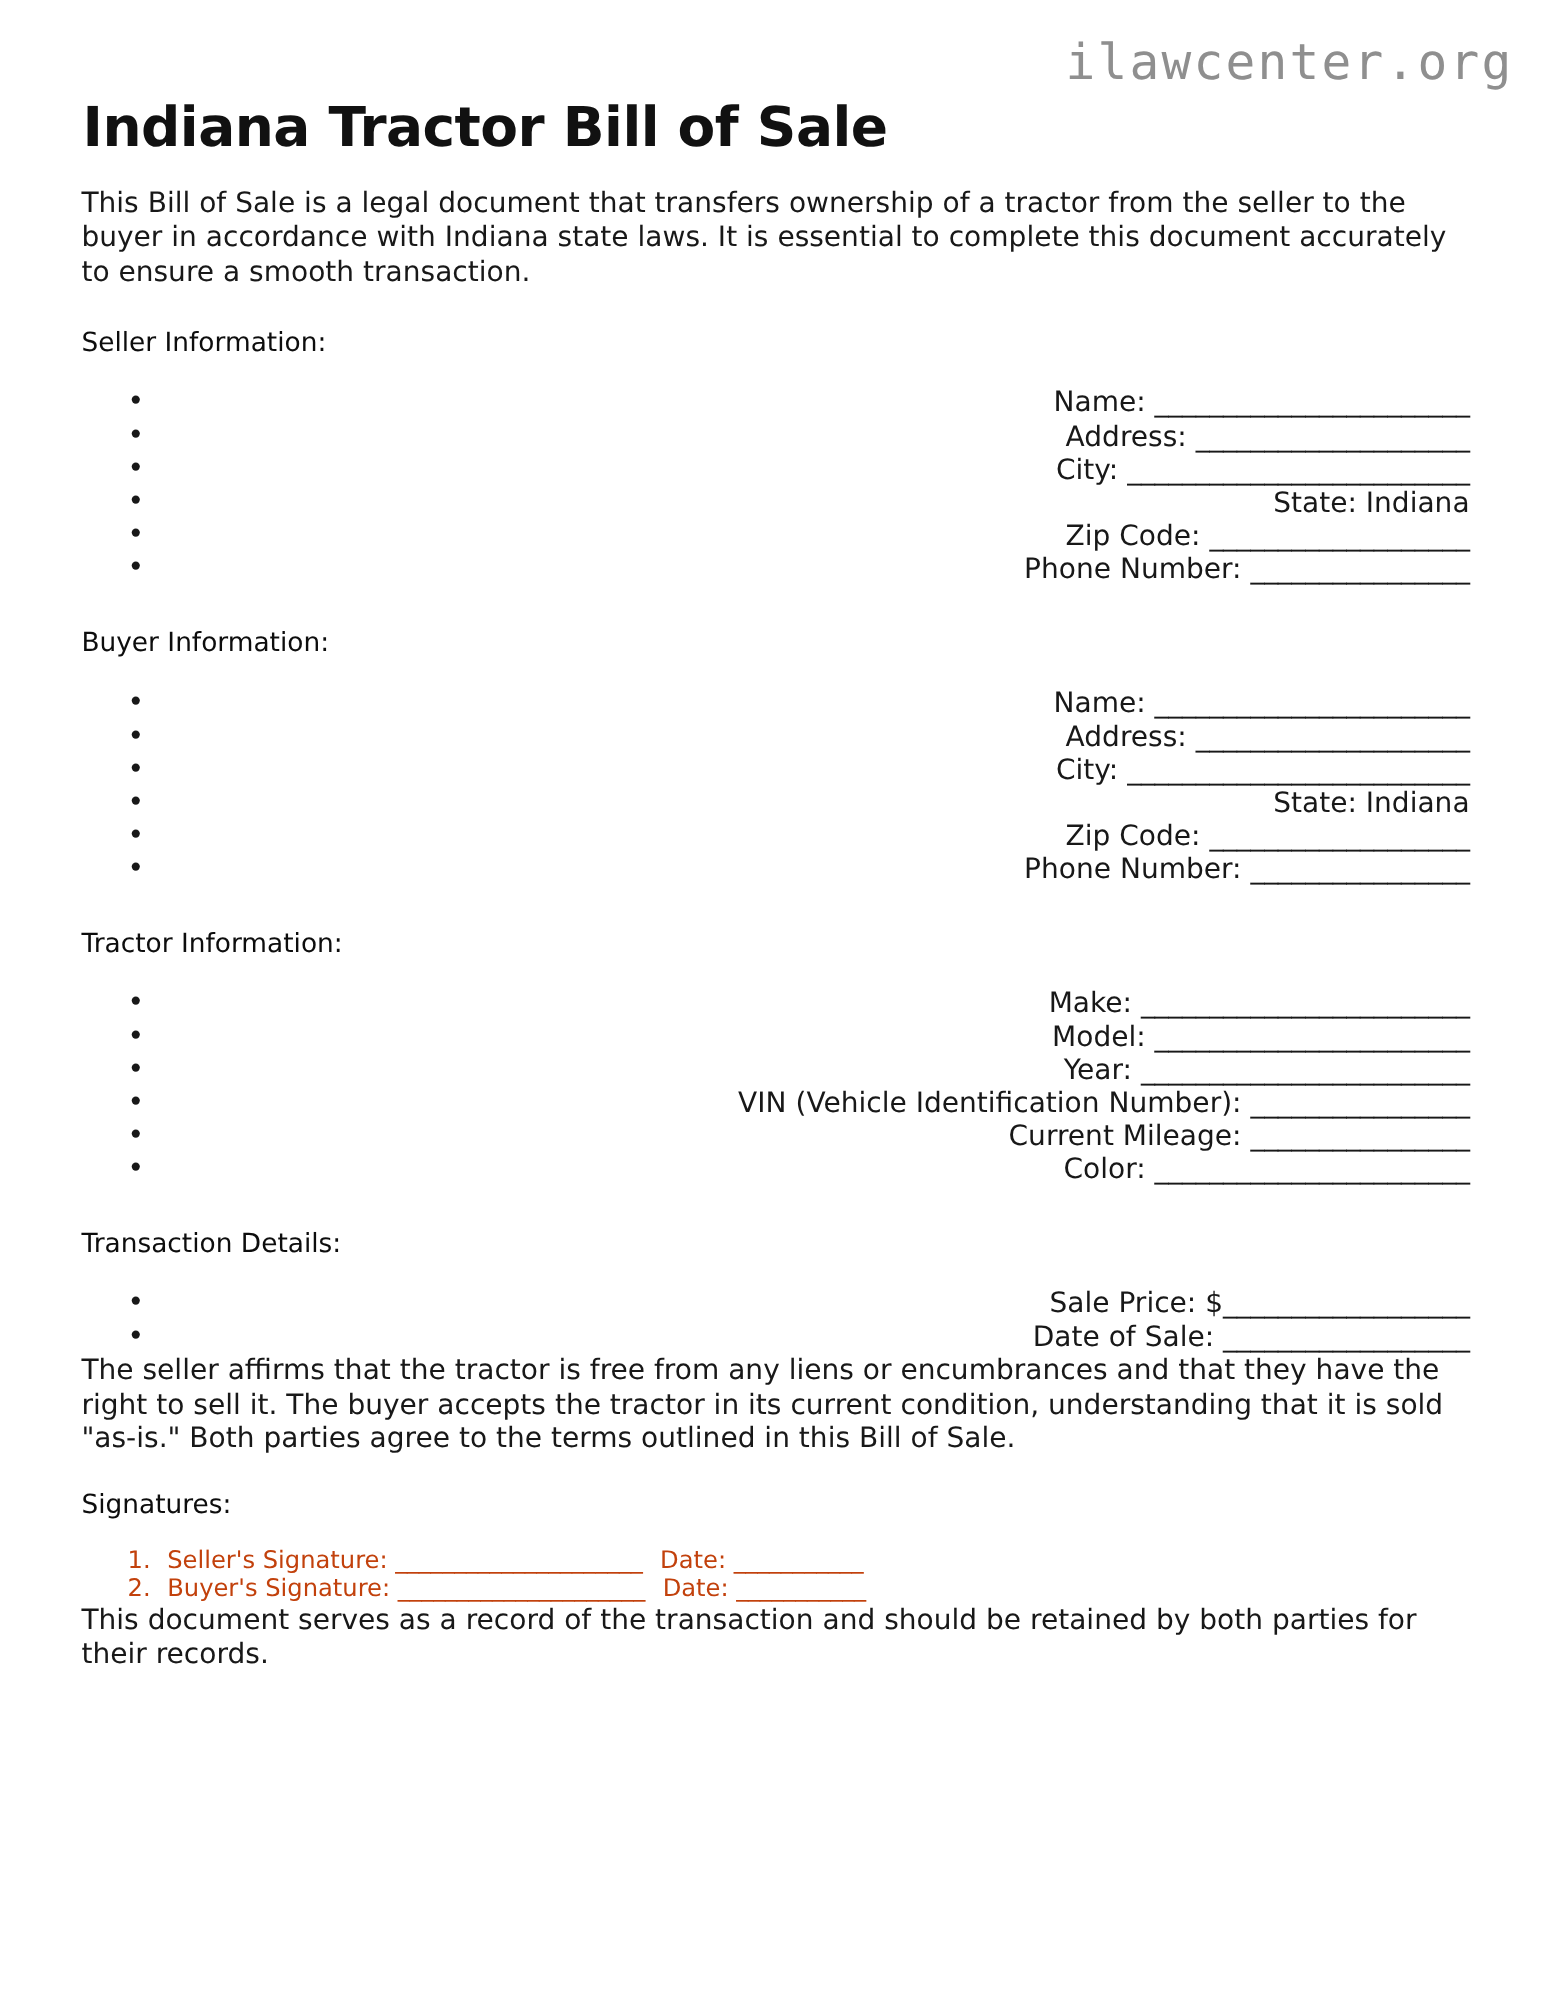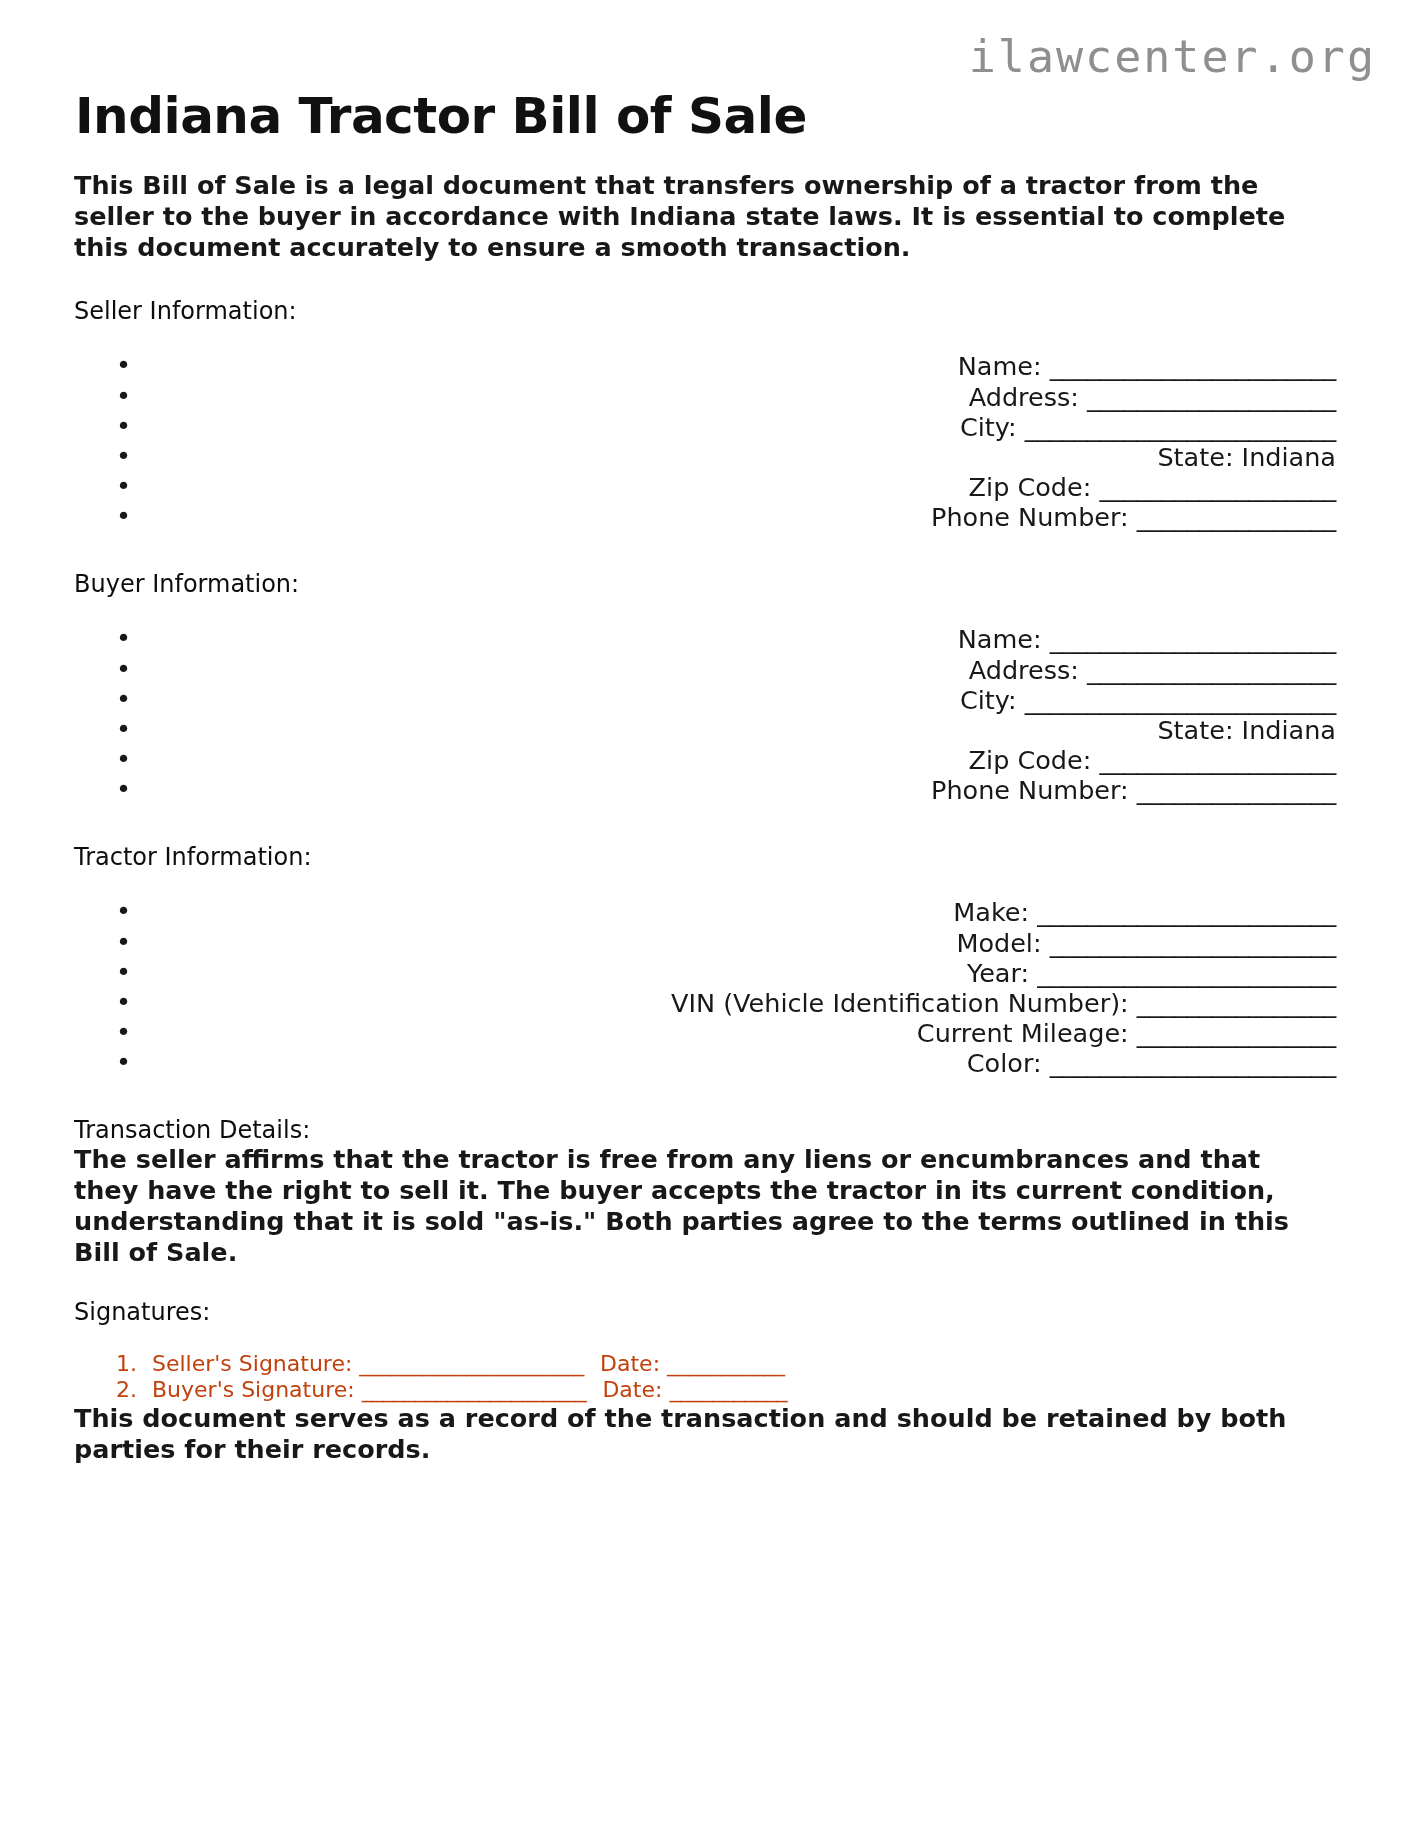--- a/index.html
+++ b/index.html
@@ -55,21 +55,20 @@
     top: 170px;
     left: 0;
     width: 1262px;
   }
   p.para {
     font-size: 25.5px;
     line-height: 1.21;
     margin: 0 0 0 0;
     padding: 0;
     color: #181818;
-    font-weight: bold;
   }
   p.intro {
     margin-bottom: 34px;
     width: 1245px;
   }
   h2.section-heading {
     font-size: 24px;
     font-weight: normal;
     margin: 0 0 0 0;
     padding: 0;
@@ -168,20 +167,24 @@
         <li><span>Make:</span> <span class="blank">________________________</span></li>
         <li><span>Model:</span> <span class="blank">_______________________</span></li>
         <li><span>Year:</span> <span class="blank">________________________</span></li>
         <li><span>VIN (Vehicle Identification Number):</span> <span class="blank">________________</span></li>
         <li><span>Current Mileage:</span> <span class="blank">________________</span></li>
         <li><span>Color:</span> <span class="blank">_______________________</span></li>
       </ul>
       <div class="gap-after-list"></div>
 
       <h2 class="section-heading">Transaction Details:</h2>
+      <ul class="field-list">
+        <li><span>Sale Price: $</span><span class="blank">__________________</span></li>
+        <li><span>Date of Sale:</span> <span class="blank">__________________</span></li>
+      </ul>
 
       <p class="para affirm">The seller affirms that the tractor is free from any liens or encumbrances and that they have the right to sell it. The buyer accepts the tractor in its current condition, understanding that it is sold "as-is." Both parties agree to the terms outlined in this Bill of Sale.</p>
 
       <div style="height:30px"></div>
 
       <h2 class="section-heading">Signatures:</h2>
       <ol class="sig-list">
         <li><span>Seller's Signature:</span> <span class="blank">_____________________</span><span class="sig-date">Date:</span> <span class="blank">___________</span></li>
         <li><span>Buyer's Signature:</span> <span class="blank">_____________________</span><span class="sig-date">Date:</span> <span class="blank">___________</span></li>
       </ol>

